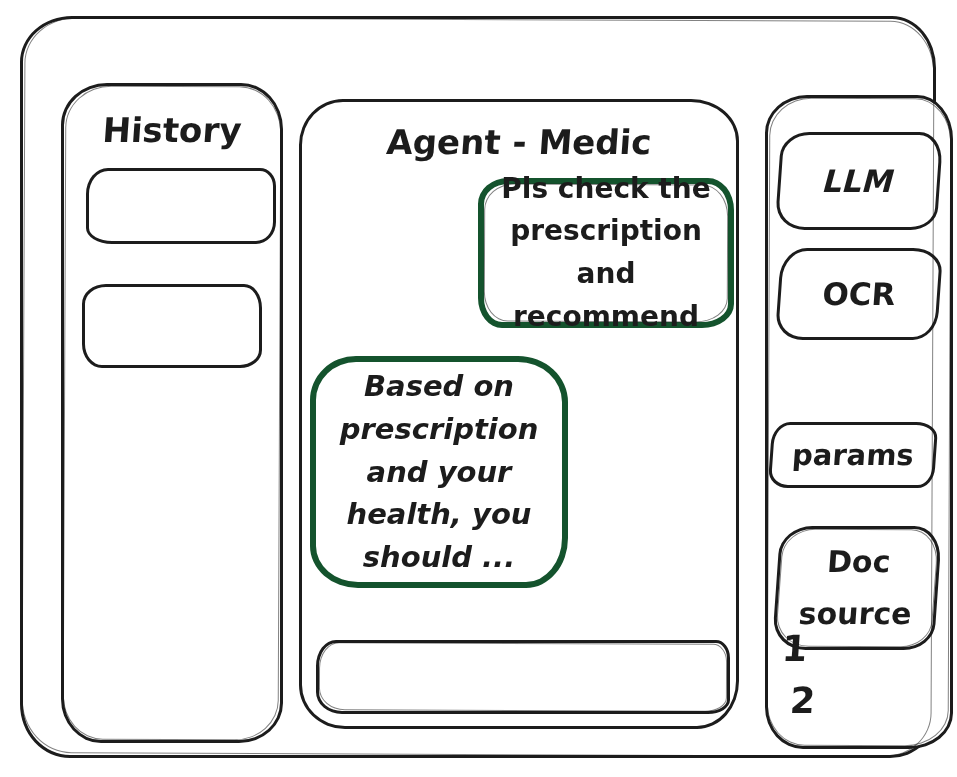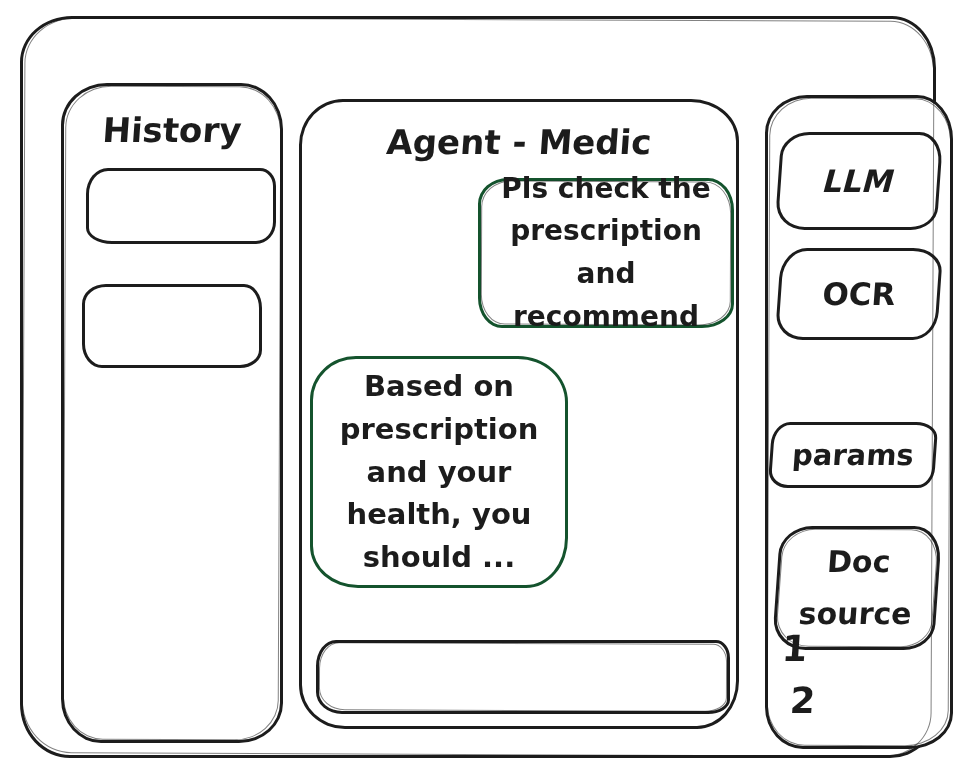--- a/index.html
+++ b/index.html
@@ -76,39 +76,40 @@
   
   .chat-panel {
     left: 276px; top: 80px; width: 440px; height: 630px;
     border-radius: 44px 48px 42px 46px / 46px 42px 48px 44px;
   }
   .chat-panel .panel-title { top: 20px; }
   .bubble {
     position: absolute;
     box-sizing: border-box;
     background: #fff;
-    border: 3px solid #14532d;
+    border: 6px solid #14532d;
     display: flex;
     align-items: center;
     justify-content: center;
     text-align: center;
     font-weight: bold;
     white-space: pre-line;
   }
   .bubble.user {
     left: 176px; top: 76px; width: 256px; height: 150px;
     border-radius: 30px 26px 32px 24px / 26px 32px 24px 30px;
     font-size: 28px;
     line-height: 1.52;
   }
   .bubble.assistant {
     left: 8px; top: 254px; width: 258px; height: 232px;
     border-radius: 46px 50px 42px 48px / 44px 46px 50px 42px;
     font-size: 29px;
     line-height: 1.48;
+    font-style: italic;
   }
   .input-box {
     position: absolute;
     box-sizing: border-box;
     left: 14px; top: 538px; width: 414px; height: 74px;
     background: #fff;
     border: 3px solid #1c1c1c;
     border-radius: 20px 14px 22px 26px / 26px 18px 14px 22px;
   }
 

